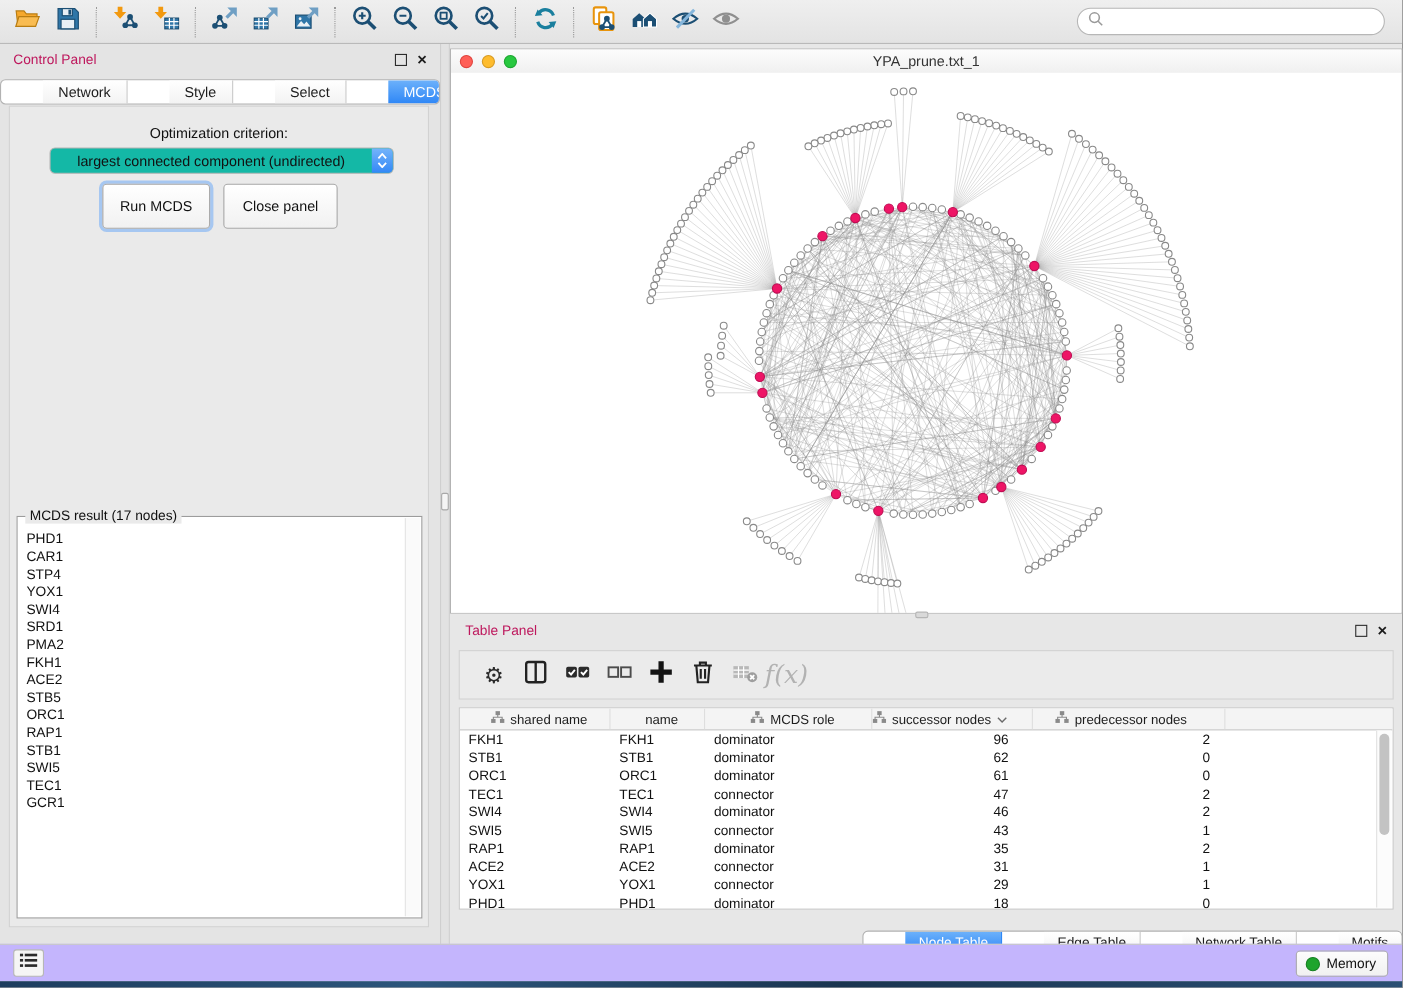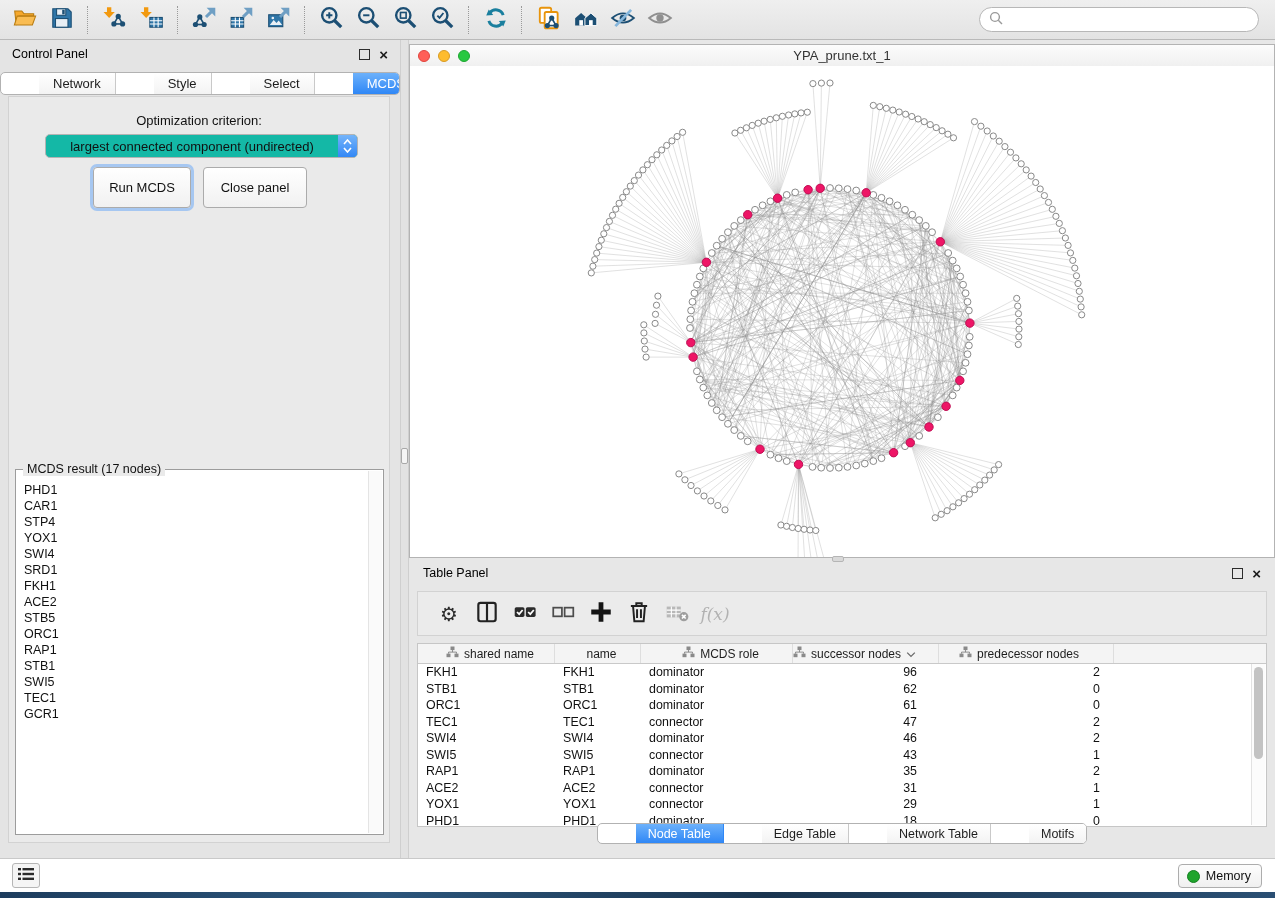--- a/index.html
+++ b/index.html
@@ -6,21 +6,21 @@
   #app{position:relative;width:1275px;height:898px;background:#e7e7e7;font-family:"Liberation Sans",sans-serif;overflow:hidden;-webkit-font-smoothing:antialiased;}
   
   .toolbar{position:absolute;left:0;top:0;width:1275px;height:40px;background:linear-gradient(#efefef,#e3e3e3);border-bottom:1px solid #b9b9b9;display:flex;align-items:center;padding-left:6px;box-sizing:border-box;}
   .tbtn{width:37px;height:34px;display:flex;align-items:center;justify-content:center;border-radius:4px;}
   .tsep{width:1px;height:28px;border-left:1px dotted #9a9a9a;margin:0 7px;}
   .search{position:absolute;right:16px;top:7px;width:280px;height:25px;border:1px solid #b7b7b7;border-radius:13px;background:#fff;display:flex;align-items:center;padding:0 9px;box-sizing:border-box;}
   .search input{border:none;outline:none;flex:1;font-size:12.5px;background:transparent;margin-left:6px;font-family:"Liberation Sans",sans-serif;}
   
   .cp{position:absolute;left:0;top:40px;width:400px;height:818px;background:#e4e4e4;}
   .cp-header{height:28px;display:flex;align-items:center;padding:0 12px;}
-  .panel-title{font-size:12.5px;color:#000000;}
+  .panel-title{font-size:12.5px;color:#be185d;}
   .win-icons{margin-left:auto;display:flex;align-items:center;gap:9px;}
   .float-ico{width:9px;height:9px;border:1.6px solid #2c2c2c;display:inline-block;}
   .close-ico{font-size:15px;font-weight:900;color:#1b1b1b;line-height:9px;}
   .cp-tabbar{position:absolute;left:0;top:32px;width:100%;display:flex;justify-content:center;}
   .seg{display:inline-flex;background:#fff;border:1px solid #b2b2b2;border-radius:5px;overflow:hidden;}
   .seg>div{padding:3px 14px;font-size:13px;color:#1d1d1d;border-right:1px solid #c9c9c9;background:linear-gradient(#ffffff,#f3f3f3);white-space:nowrap;margin-left:38px;}
   .seg>div:last-child{border-right:none;}
   .seg>div.active{background:linear-gradient(#6cb1fb,#2f87f6);color:#fff;border-right-color:#2f87f6;}
   .cp-content{position:absolute;left:8px;top:56px;width:382px;height:747px;background:#eaeaea;border:1px solid #d2d2d2;box-sizing:border-box;}
   .opt-label{position:absolute;top:16px;width:100%;text-align:center;font-size:13px;color:#111;}
@@ -46,38 +46,38 @@
   .tl-yellow{background:#febc2e;border:1px solid #d89b23;}
   .tl-green{background:#28c840;border:1px solid #1da631;}
   .net-title{position:absolute;left:0;right:0;text-align:center;font-size:13px;color:#333;}
   .net-canvas{position:absolute;left:0;top:21px;width:864px;height:491px;background:#fff;}
   
   .tp{position:absolute;left:409px;top:558px;width:866px;height:300px;background:#e7e7e7;}
   .h-handle{position:absolute;left:423px;top:-2px;width:12px;height:6px;background:#d9d9d9;border:1px solid #b5b5b5;border-radius:2px;box-sizing:border-box;}
   .tp-header{height:30px;display:flex;align-items:center;padding:0 14px;}
   .tp-toolbar{position:absolute;left:8px;top:33px;right:8px;height:45px;background:#ebebeb;border:1px solid #d2d2d2;display:flex;align-items:center;padding-left:12px;box-sizing:border-box;}
   .tp-toolbar .tbtn{width:38px;height:36px;}
-  .fx{font-family:"DejaVu Serif",serif;font-style:italic;font-size:17px;color:#b2b2b2;}
+  .fx{font-family:"DejaVu Serif",serif;font-style:italic;font-size:23px;color:#b2b2b2;}
   .gear-glyph{font-family:"DejaVu Sans",sans-serif;font-size:20px;color:#2b2b2b;line-height:20px;}
   .tablewrap{position:absolute;left:8px;top:85px;width:850px;height:184px;background:#fff;border:1px solid #c6c6c6;box-sizing:border-box;overflow:hidden;}
   .thead{display:flex;height:19px;background:#f4f4f4;border-bottom:1px solid #c9c9c9;}
   .th{display:flex;align-items:center;justify-content:center;gap:5px;font-size:12px;color:#1d1d1d;border-right:1px solid #dedede;box-sizing:border-box;white-space:nowrap;}
   .trow{display:flex;height:16.5px;align-items:center;}
   .td{font-size:12.4px;color:#111;box-sizing:border-box;white-space:nowrap;overflow:hidden;}
   .c0{width:137px;padding-left:8px;}
   .c1{width:86px;padding-left:8px;}
   .c2{width:152px;padding-left:8px;}
   .c3{width:146px;text-align:right;padding-right:22px;}
   .c4{width:175px;text-align:right;padding-right:14px;}
   .tscroll{position:absolute;top:20px;right:1px;bottom:1px;width:13px;background:#fcfcfc;border-left:1px solid #e2e2e2;}
   .tthumb{position:absolute;top:3px;left:1.5px;width:9px;height:92px;background:#c3c3c3;border-radius:5px;}
-  .tp-tabs{position:absolute;left:0;top:265px;width:100%;display:flex;justify-content:center;}
+  .tp-tabs{position:absolute;left:0;top:288px;width:100%;display:flex;justify-content:flex-end;}
   .tp-tabs .seg>div{font-size:12.5px;padding:2.5px 12px;}
   
-  .status{position:absolute;left:0;top:858px;width:1275px;height:34px;background:#ffffff;border-top:1px solid #c9c9c9;box-sizing:border-box;}
+  .status{position:absolute;left:0;top:858px;width:1275px;height:34px;background:#c4b5fd;border-top:1px solid #c9c9c9;box-sizing:border-box;}
   .list-btn{position:absolute;left:12px;top:4px;width:28px;height:25px;background:#f5f5f5;border:1px solid #b6b6b6;border-radius:3px;display:flex;align-items:center;justify-content:center;box-sizing:border-box;}
   .memory-btn{position:absolute;right:13px;top:5px;height:24px;padding:0 10px 0 8px;background:linear-gradient(#fdfdfd,#f0f0f0);border:1px solid #adadad;border-radius:4px;display:flex;align-items:center;gap:6px;font-size:12.5px;color:#111;box-sizing:border-box;}
   .mem-dot{width:13px;height:13px;border-radius:50%;background:#1ea42c;border:1px solid #158021;box-sizing:border-box;}
   .bottom-strip{position:absolute;left:0;top:892px;width:1275px;height:6px;background:linear-gradient(90deg,#1d3d5e,#2c567c 30%,#1a3550 60%,#2a4f73);}
 </style>
 </head>
 <body>
 
 <div id="app">
 
@@ -266,20 +266,21 @@
       <div class="btn btn-close">Close panel</div>
       <div class="fieldset">
         <span class="legend">MCDS result (17 nodes)</span>
         <div class="mcds-list" id="mcds-list">
             <div>PHD1</div>
             <div>CAR1</div>
             <div>STP4</div>
             <div>YOX1</div>
             <div>SWI4</div>
             <div>SRD1</div>
+            <div>PMA2</div>
             <div>FKH1</div>
             <div>ACE2</div>
             <div>STB5</div>
             <div>ORC1</div>
             <div>RAP1</div>
             <div>STB1</div>
             <div>SWI5</div>
             <div>TEC1</div>
             <div>GCR1</div>
           </div>

